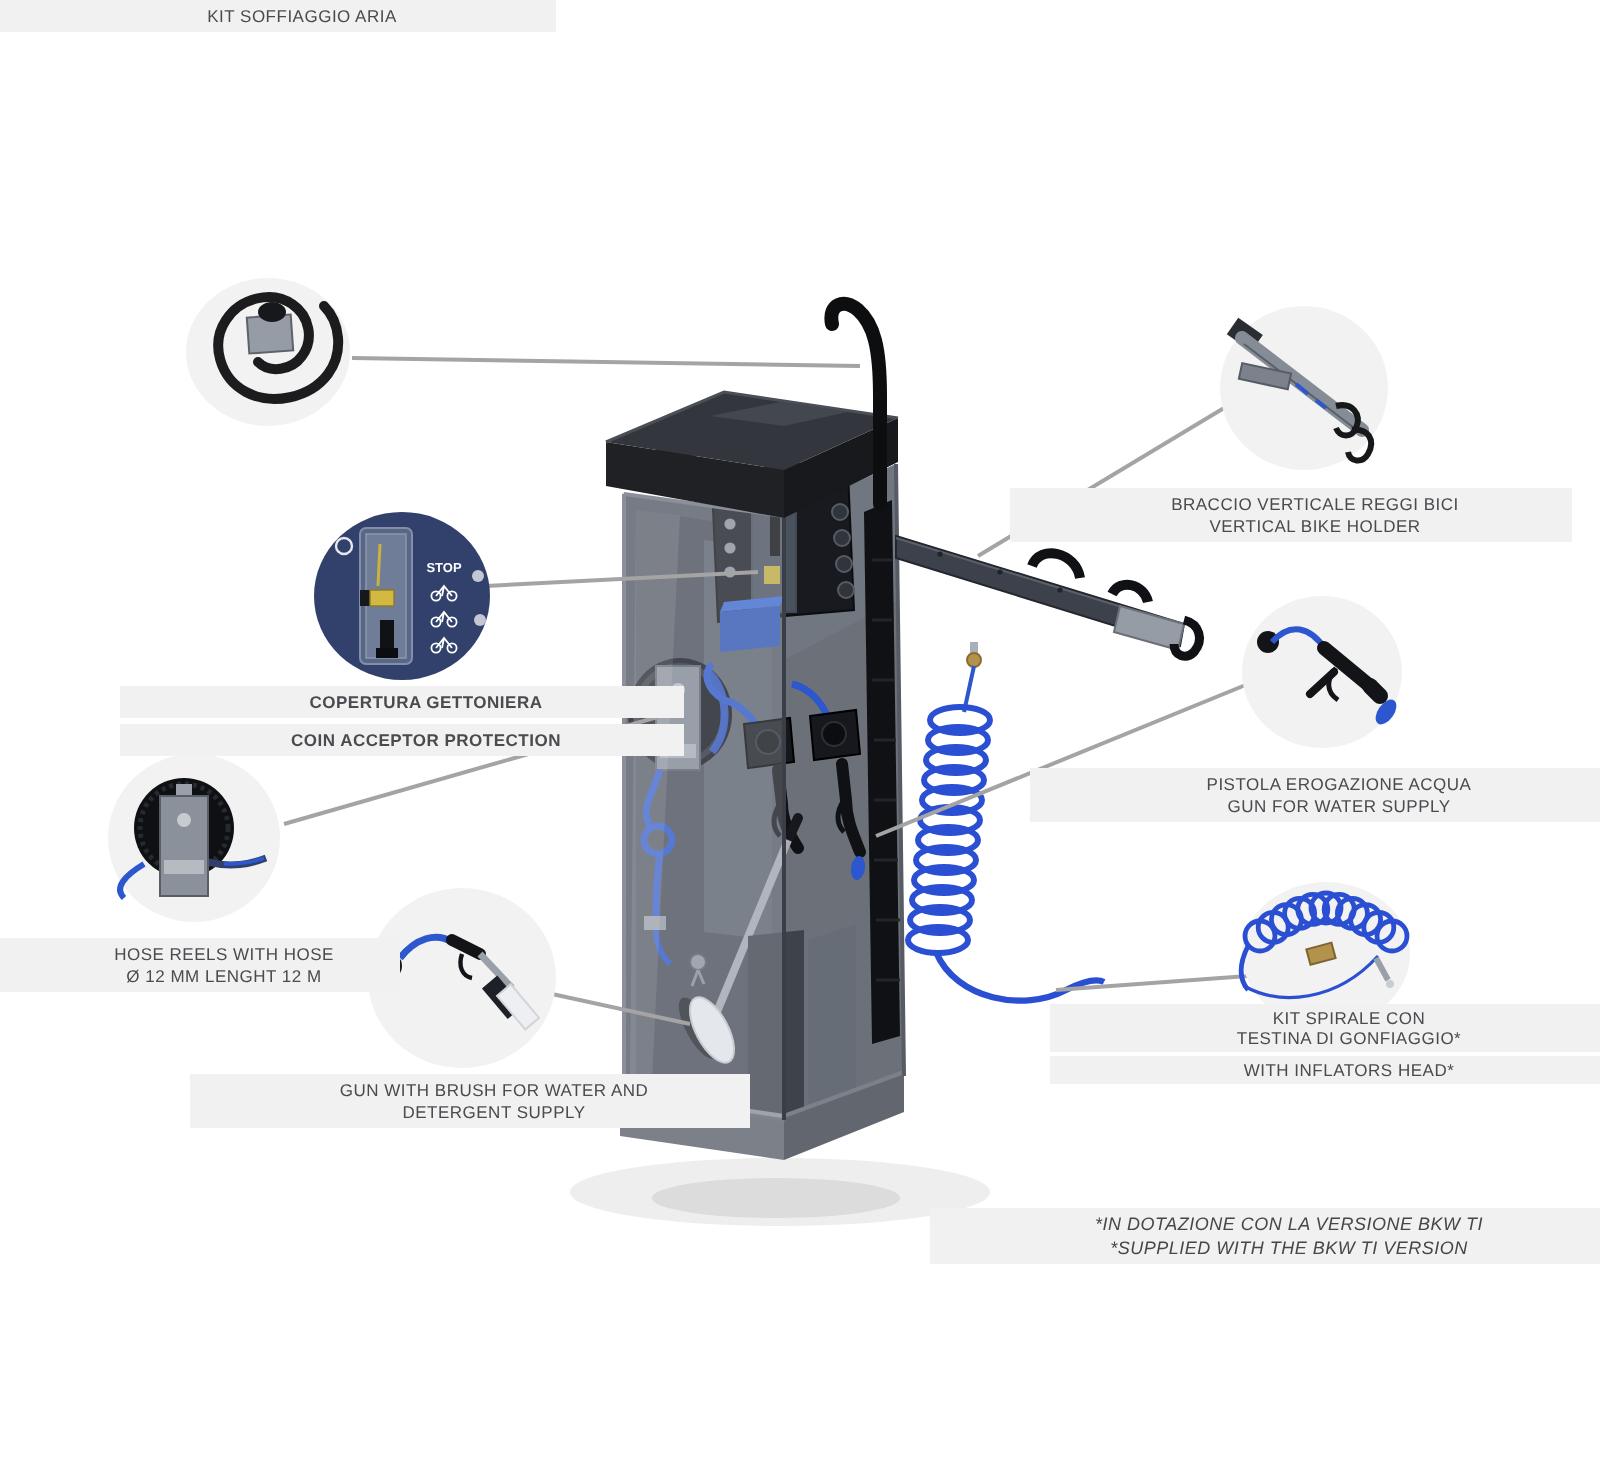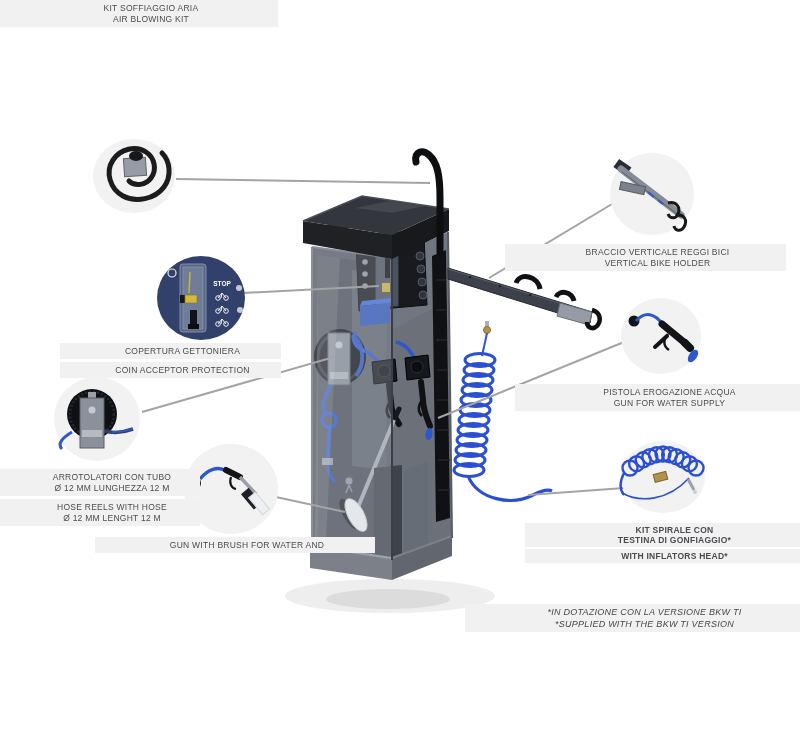--- a/index.html
+++ b/index.html
@@ -303,65 +303,61 @@
         <rect x="654" y="473" width="13" height="8" fill="#b3924b" stroke="#7d6330" transform="rotate(-15 660 477)"></rect>
         <line x1="688" y1="479" x2="694" y2="490" stroke="#9aa0a8" stroke-width="3"></line>
         <circle cx="695" cy="492" r="2" fill="#c9ced4"></circle>
       </g>
     </g>
   </svg>
 
   <div class="label" style="left:0;top:217;width:278px;position:absolute;">
     <div class="band">
       <span>KIT SOFFIAGGIO ARIA</span>
-      <span>AIR BLOWING KIT</span>
     </div>
   </div>
 
   <div class="label" style="left:505px;top:244px;width:281px;position:absolute;">
     <div class="band">
       <span>BRACCIO VERTICALE REGGI BICI</span>
       <span>VERTICAL BIKE HOLDER</span>
     </div>
   </div>
 
-  <div class="label" style="left:60px;top:343px;width:221px;position:absolute;">
+  <div class="label" style="left:60px;top:343px;width:282px;position:absolute;font-weight:bold;">
     <div class="band">
       <span>COPERTURA GETTONIERA</span>
     </div>
     <div class="band">
       <span>COIN ACCEPTOR PROTECTION</span>
     </div>
   </div>
 
   <div class="label" style="left:515px;top:384px;width:285px;position:absolute;">
     <div class="band">
       <span>PISTOLA EROGAZIONE ACQUA</span>
       <span>GUN FOR WATER SUPPLY</span>
     </div>
   </div>
 
   <div class="label" style="left:0;top:469px;width:200px;position:absolute;">
     <div class="band">
-      <span>ARROTOLATORI CON TUBO</span>
-      <span>Ø 12 mm LUNGHEZZA 12 m</span>
-    </div>
-    <div class="band">
       <span>HOSE REELS WITH HOSE</span>
       <span>Ø 12 mm LENGHT 12 m</span>
     </div>
   </div>
 
   <div class="label" style="left:95px;top:537px;width:280px;position:absolute;">
     <div class="band">
       <span>GUN WITH BRUSH FOR WATER AND</span>
-    </div>
-  </div>
-
-  <div class="label tight" style="left:525px;top:523px;width:275px;position:absolute;font-weight:bold;">
+      <span>DETERGENT SUPPLY</span>
+    </div>
+  </div>
+
+  <div class="label tight" style="left:525px;top:502px;width:275px;position:absolute;">
     <div class="band">
       <span>KIT SPIRALE CON</span>
       <span>TESTINA DI GONFIAGGIO*</span>
     </div>
     <div class="band">
       <span>WITH INFLATORS HEAD*</span>
     </div>
   </div>
 
   <div class="label footnote" style="left:465px;top:604px;width:335px;position:absolute;font-style:italic;">

